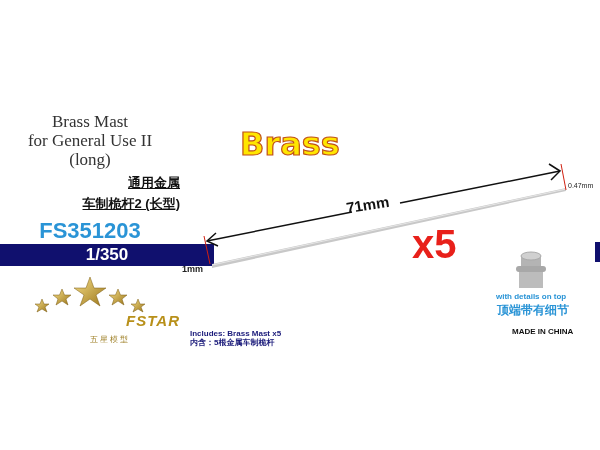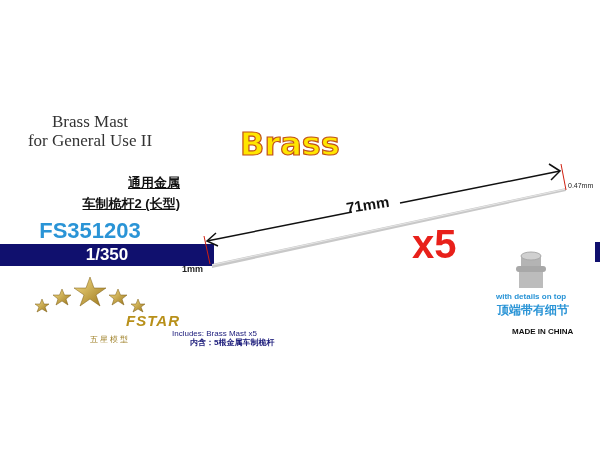--- a/index.html
+++ b/index.html
@@ -14,29 +14,30 @@
   .logo-sub{left:0;width:180px;top:334px;text-align:center;font-size:8px;color:#a0822a;letter-spacing:2px;padding-left:20px;}
   .brass-label{left:240px;top:125px;font-weight:bold;font-size:32px;color:#ffe600;-webkit-text-stroke:1.2px #c0501a;font-family:"DejaVu Sans",sans-serif;}
   .dim-71{left:346px;top:196px;font-weight:bold;font-size:15px;color:#111;transform:rotate(-9deg);}
   .dim-1{left:182px;top:264px;font-weight:bold;font-size:9px;color:#222;}
   .dim-047{left:568px;top:182px;font-size:7px;color:#222;}
   .qty{left:412px;top:222px;font-weight:bold;font-size:40px;color:#e8201a;}
   .details-en{left:480px;top:292px;font-weight:bold;font-size:8px;color:#2a94d6;white-space:nowrap;margin-left:16px;}
   .details-cn{left:497px;top:302px;font-weight:bold;font-size:12px;color:#2a94d6;}
   .made{left:512px;top:327px;font-weight:bold;font-size:8px;color:#111;}
   .inc-cn{left:190px;top:337px;font-weight:bold;font-size:8px;color:#1a1a7a;}
-  .inc-en{left:172px;top:329px;font-weight:normal;font-size:8px;color:#1a1a7a;}
+  .inc-en{left:190px;top:329px;font-weight:bold;font-size:8px;color:#1a1a7a;}
   .edge-bar{left:595px;top:242px;width:5px;height:20px;background:#10106e;}
 </style>
 </head>
 <body>
 
 <div class="abs title-en">
   <div>Brass Mast</div>
   <div>for General Use II</div>
+  <div>(long)</div>
 </div>
 <div class="abs title-cn">
   <div>通用金属</div>
   <div>车制桅杆2 (长型)</div>
 </div>
 <div class="abs code">FS351203</div>
 <div class="abs scale-bar">1/350</div>
 
 <svg class="abs logo" viewBox="0 0 140 70">
   <defs>

